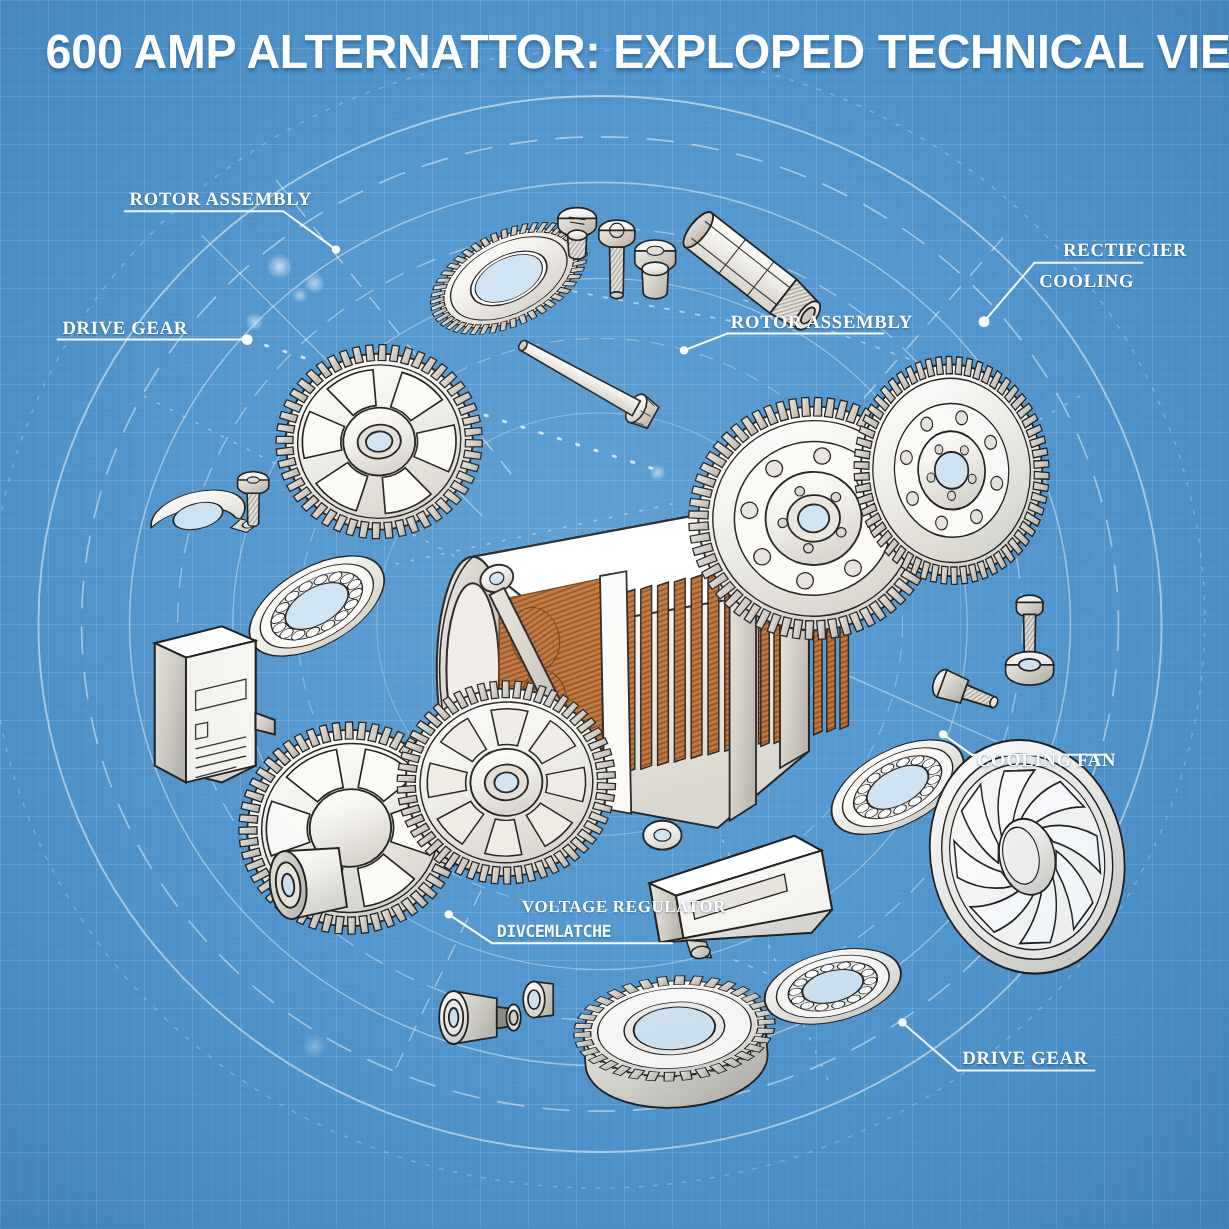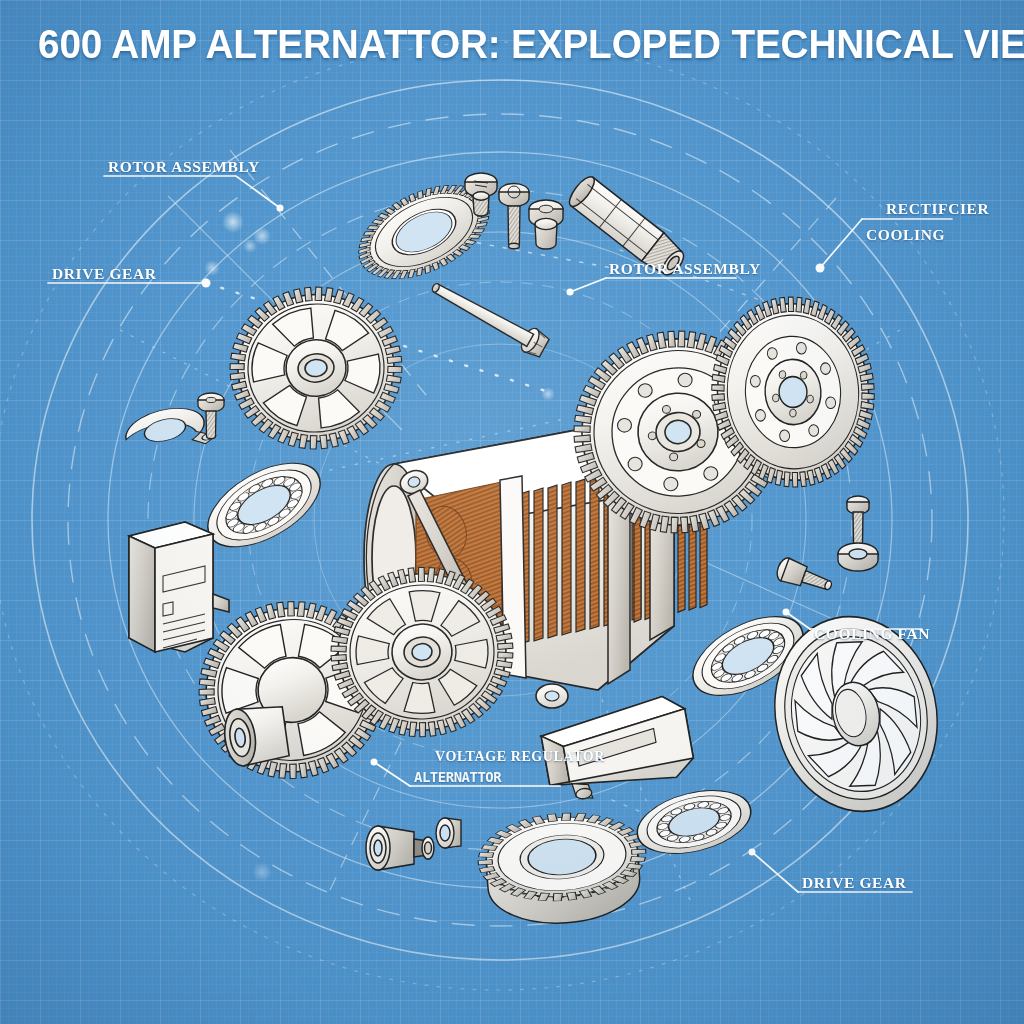--- a/index.html
+++ b/index.html
@@ -1028,15 +1028,15 @@
 
   <div class="title">600 AMP ALTERNATTOR: EXPLOPED TECHNICAL VIEW</div>
 
   <div class="callout" style="left:108px; top:157px;">ROTOR ASSEMBLY</div>
   <div class="callout" style="left:52px; top:264px;">DRIVE GEAR</div>
   <div class="callout" style="left:886px; top:199px;">RECTIFCIER</div>
   <div class="callout" style="left:866px; top:225px;">COOLING</div>
   <div class="callout" style="left:609px; top:259px;">ROTOR ASSEMBLY</div>
   <div class="callout" style="left:814px; top:624px;">COOLING FAN</div>
   <div class="callout small" style="left:414px; top:748px;margin-left:21px;">VOLTAGE REGULATOR</div>
-  <div class="callout garbled" style="left:414px; top:768px;">ALTERNATTOR</div>
+  <div class="callout garbled" style="left:414px; top:768px;">DIVCEMLATCHE</div>
   <div class="callout" style="left:802px; top:873px;">DRIVE GEAR</div>
 </div>
 
 </body></html>

